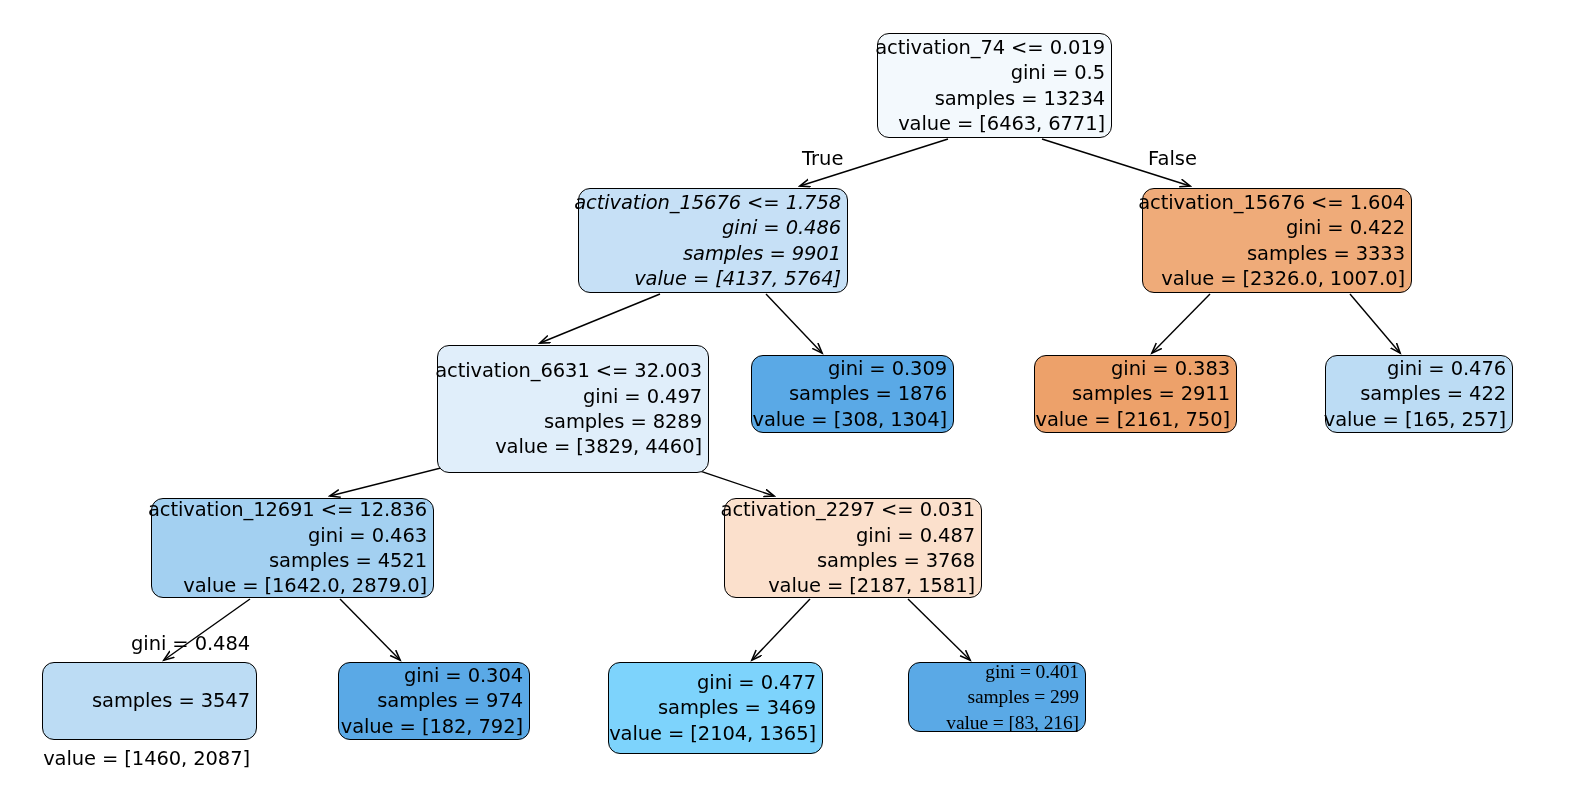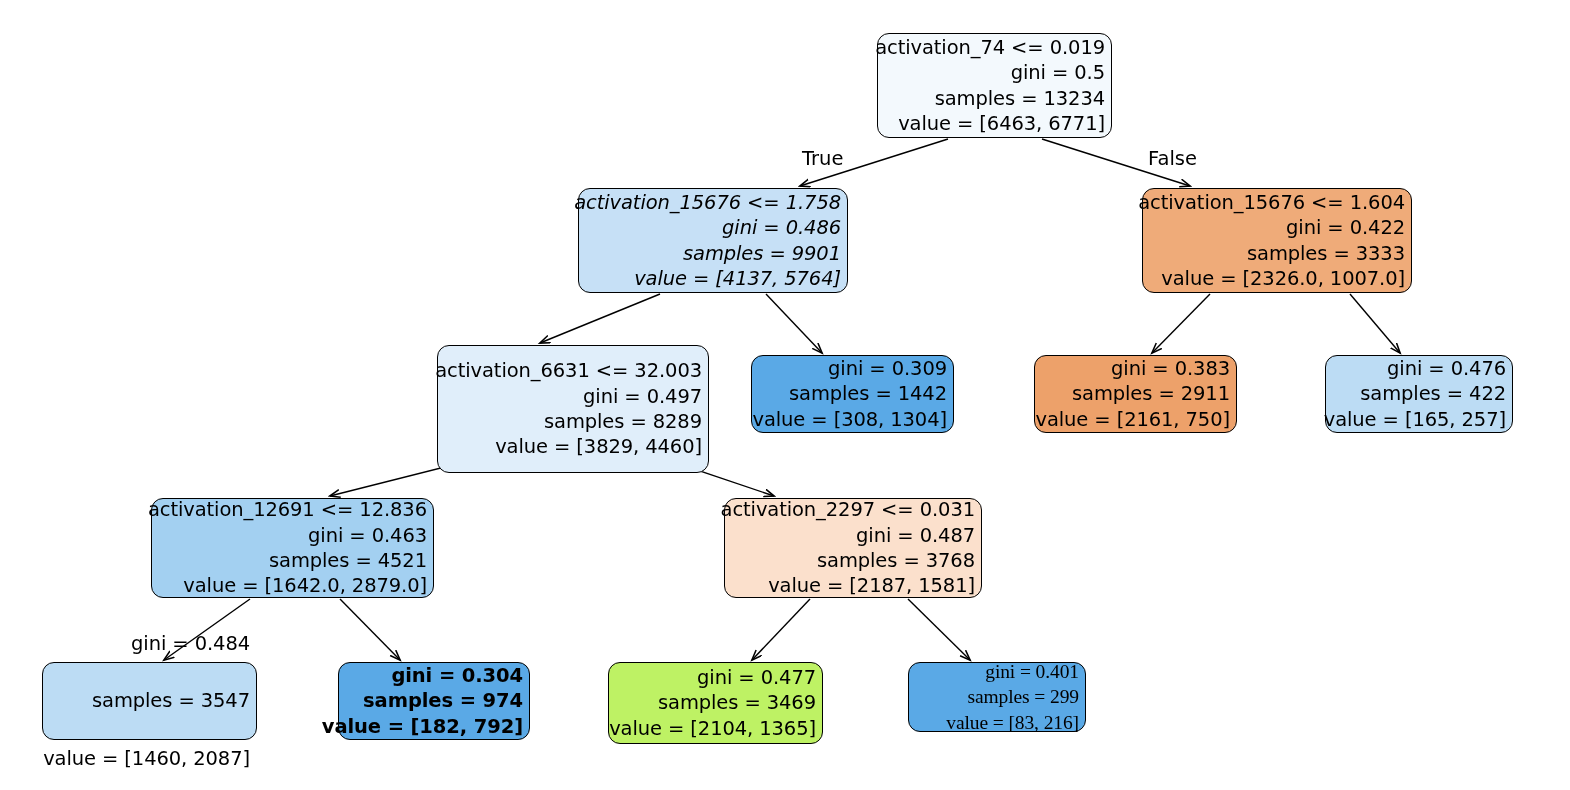--- a/index.html
+++ b/index.html
@@ -100,21 +100,21 @@
         <span class="node-line">value = [2326.0, 1007.0]</span>
       </div>
       <div class="tree-node" style="left: 437px; top: 345px; width: 272px; height: 128px; background: rgb(224, 238, 250);">
         <span class="node-line">activation_6631 &lt;= 32.003</span>
         <span class="node-line">gini = 0.497</span>
         <span class="node-line">samples = 8289</span>
         <span class="node-line">value = [3829, 4460]</span>
       </div>
       <div class="tree-node" style="left: 751px; top: 355px; width: 203px; height: 78px; background: rgb(90, 169, 230);">
         <span class="node-line">gini = 0.309</span>
-        <span class="node-line">samples = 1442</span>
+        <span class="node-line">samples = 1876</span>
         <span class="node-line">value = [308, 1304]</span>
       </div>
       <div class="tree-node" style="left: 1034px; top: 355px; width: 203px; height: 78px; background: rgb(237, 161, 106);">
         <span class="node-line">gini = 0.383</span>
         <span class="node-line">samples = 2911</span>
         <span class="node-line">value = [2161, 750]</span>
       </div>
       <div class="tree-node" style="left: 1325px; top: 355px; width: 188px; height: 78px; background: rgb(188, 220, 244);">
         <span class="node-line">gini = 0.476</span>
         <span class="node-line">samples = 422</span>
@@ -130,26 +130,26 @@
         <span class="node-line">activation_2297 &lt;= 0.031</span>
         <span class="node-line">gini = 0.487</span>
         <span class="node-line">samples = 3768</span>
         <span class="node-line">value = [2187, 1581]</span>
       </div>
       <div class="tree-node" style="left: 42px; top: 662px; width: 215px; height: 78px; background: rgb(188, 220, 244); gap: 32px;">
         <span class="node-line">gini = 0.484</span>
         <span class="node-line">samples = 3547</span>
         <span class="node-line">value = [1460, 2087]</span>
       </div>
-      <div class="tree-node" style="left: 338px; top: 662px; width: 192px; height: 78px; background: rgb(90, 169, 230); font-weight: bold;">
+      <div class="tree-node" style="left: 338px; top: 662px; width: 192px; height: 78px; background: rgb(90, 169, 230);">
         <span class="node-line">gini = 0.304</span>
         <span class="node-line">samples = 974</span>
         <span class="node-line">value = [182, 792]</span>
       </div>
-      <div class="tree-node" style="left: 608px; top: 662px; width: 215px; height: 82px; background: #bef264;">
+      <div class="tree-node" style="left: 608px; top: 662px; width: 215px; height: 92px; background: #7dd3fc;">
         <span class="node-line">gini = 0.477</span>
         <span class="node-line">samples = 3469</span>
         <span class="node-line">value = [2104, 1365]</span>
       </div>
       <div class="tree-node" style="left: 908px; top: 662px; width: 178px; height: 70px; background: rgb(90, 169, 230); font-family: Liberation Serif, serif;">
         <span class="node-line">gini = 0.401</span>
         <span class="node-line">samples = 299</span>
         <span class="node-line">value = [83, 216]</span>
       </div>
     </div>

